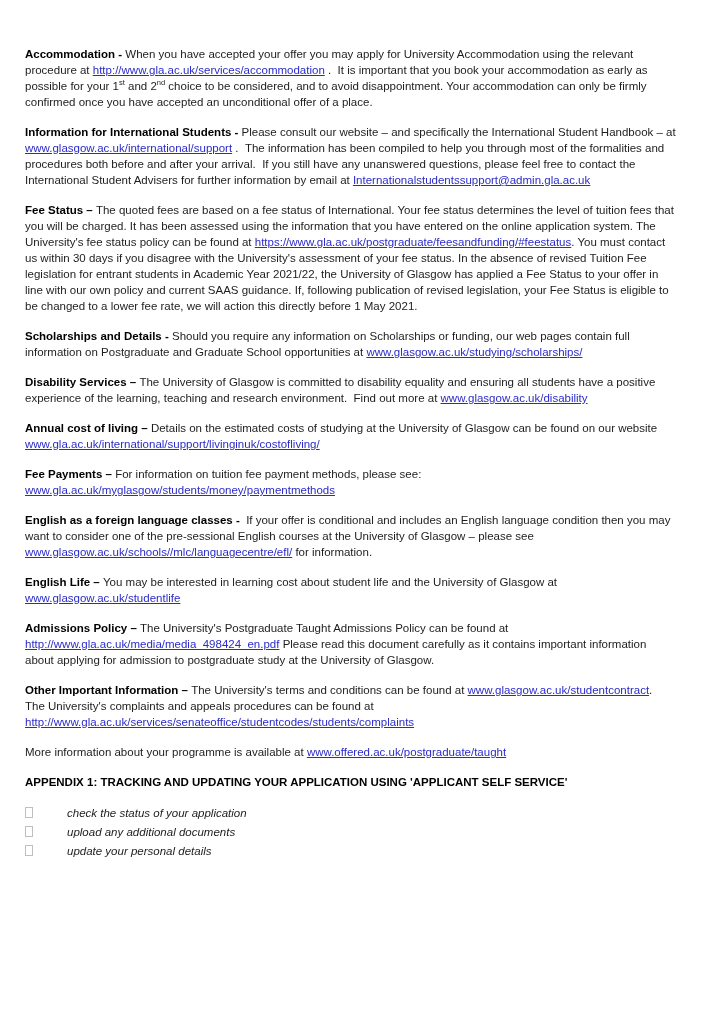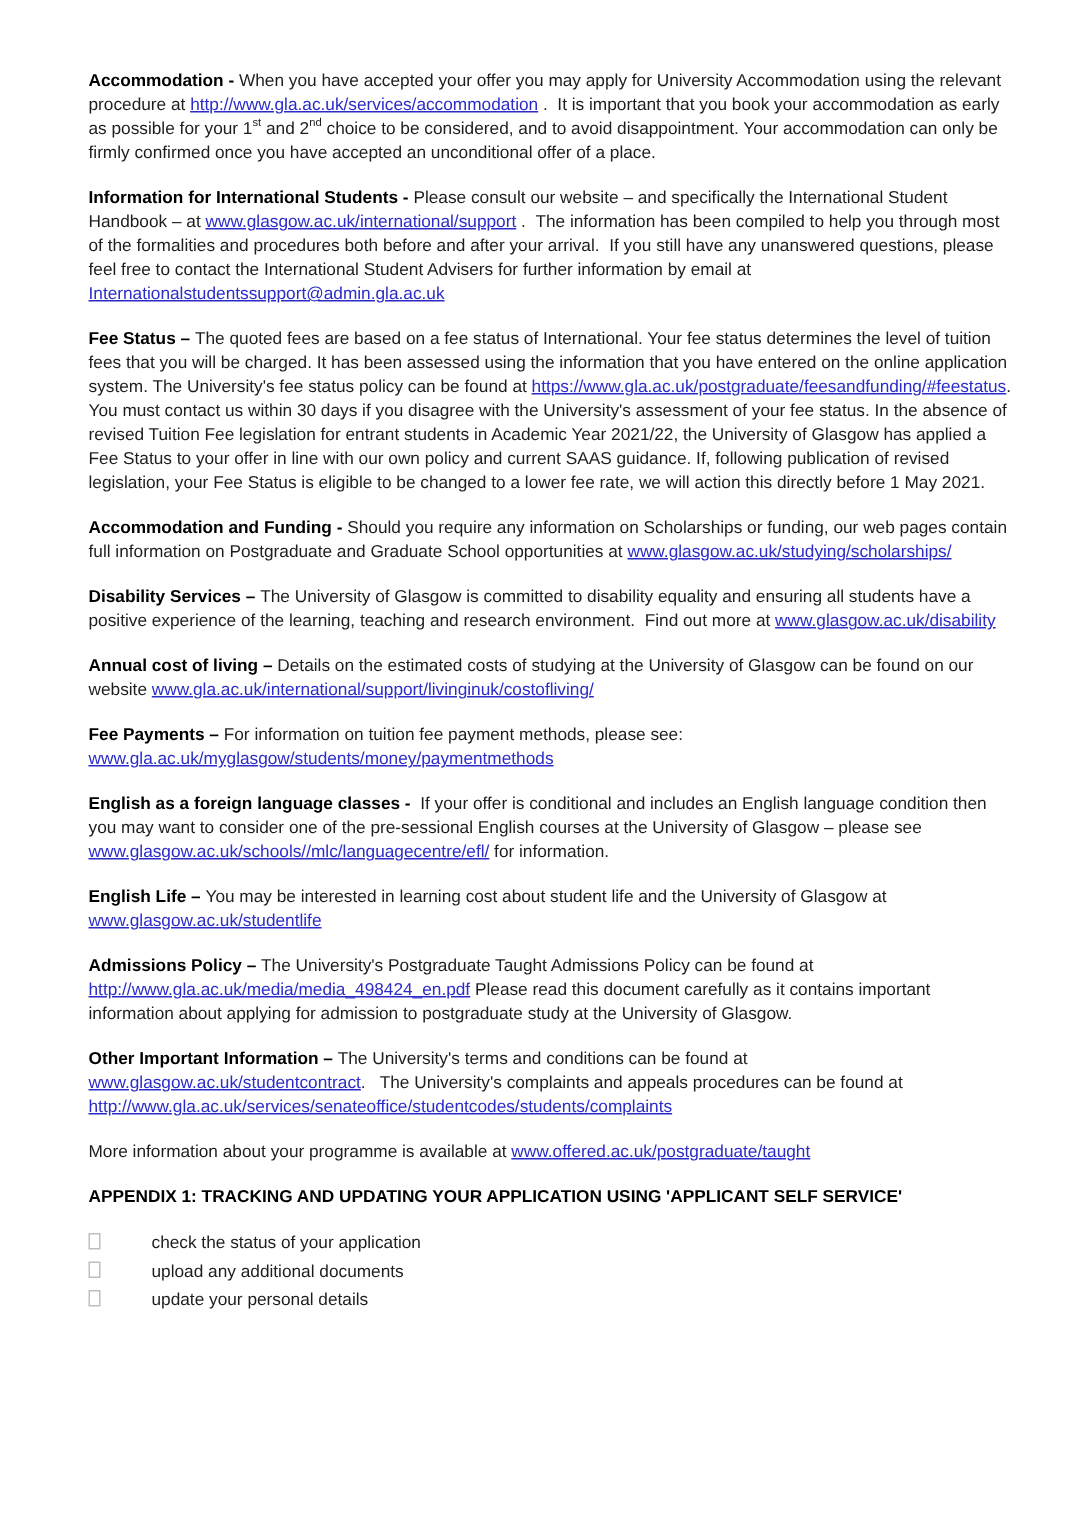--- a/index.html
+++ b/index.html
@@ -1,51 +1,51 @@
 <!DOCTYPE html>
 <html><head>
 <meta charset="utf-8">
 <style>
   html, body { margin:0; padding:0; background:#ffffff; }
   .page {
     position:relative;
     width:725px; height:1024px;
     box-sizing:border-box;
-    padding:46px 47px 0 59px;
+    padding:46px 47px 0 25px;
     background:#ffffff;
     font-family:"Liberation Sans","DejaVu Sans",sans-serif;
     font-size:11.5px;
     line-height:16px;
     color:#1d1d1d;
     overflow:hidden;
   }
   p { margin:0 0 14px 0; }
   p.tight { margin-bottom:0; }
   b { font-weight:700; color:#000; }
   .heading { font-weight:700; color:#000; }
   a.lnk { color:#2b2bc8; text-decoration:underline; cursor:pointer; }
   sup { font-size:7.5px; line-height:0; }
-  .bullet-row { line-height:19px; white-space:nowrap; }
+  .bullet-row { line-height:19px; white-space:nowrap;font-style:italic; }
   .tofu {
     display:inline-block;
     width:6px; height:9px;
     border:1px solid #bfbfbf;
     margin-right:34px;
     vertical-align:-1px;
   }
 </style>
 </head>
 <body>
 
 <div class="page">
   <div id="doc-body">
       <p><b>Accommodation - </b><span>When you have accepted your offer you may apply for University Accommodation using the relevant procedure at </span><a class="lnk" href="#">http://www.gla.ac.uk/services/accommodation</a><span> . &nbsp;It is important that you book your accommodation as early as possible for your 1</span><sup>st</sup><span> and 2</span><sup>nd</sup><span> choice to be considered, and to avoid disappointment. Your accommodation can only be firmly confirmed once you have accepted an unconditional offer of a place.</span></p>
       <p><b>Information for International Students - </b><span>Please consult our website – and specifically the International Student Handbook – at </span><a class="lnk" href="#">www.glasgow.ac.uk/international/support</a><span> . &nbsp;The information has been compiled to help you through most of the formalities and procedures both before and after your arrival. &nbsp;If you still have any unanswered questions, please feel free to contact the International Student Advisers for further information by email at </span><a class="lnk" href="#">Internationalstudentssupport@admin.gla.ac.uk</a></p>
       <p><b>Fee Status – </b><span>The quoted fees are based on a fee status of International. Your fee status determines the level of tuition fees that you will be charged. It has been assessed using the information that you have entered on the online application system. The University's fee status policy can be found at </span><a class="lnk" href="#">https://www.gla.ac.uk/postgraduate/feesandfunding/#feestatus</a><span>. You must contact us within 30 days if you disagree with the University's assessment of your fee status. In the absence of revised Tuition Fee legislation for entrant students in Academic Year 2021/22, the University of Glasgow has applied a Fee Status to your offer in line with our own policy and current SAAS guidance. If, following publication of revised legislation, your Fee Status is eligible to be changed to a lower fee rate, we will action this directly before 1 May 2021.</span></p>
-      <p><b>Accommodation and Funding - </b><span>Should you require any information on Scholarships or funding, our web pages contain full information on Postgraduate and Graduate School opportunities at </span><a class="lnk" href="#">www.glasgow.ac.uk/studying/scholarships/</a></p>
+      <p><b>Scholarships and Details - </b><span>Should you require any information on Scholarships or funding, our web pages contain full information on Postgraduate and Graduate School opportunities at </span><a class="lnk" href="#">www.glasgow.ac.uk/studying/scholarships/</a></p>
       <p><b>Disability Services – </b><span>The University of Glasgow is committed to disability equality and ensuring all students have a positive experience of the learning, teaching and research environment. &nbsp;Find out more at </span><a class="lnk" href="#">www.glasgow.ac.uk/disability</a></p>
       <p><b>Annual cost of living – </b><span>Details on the estimated costs of studying at the University of Glasgow can be found on our website </span><a class="lnk" href="#">www.gla.ac.uk/international/support/livinginuk/costofliving/</a></p>
       <p><b>Fee Payments – </b><span>For information on tuition fee payment methods, please see: </span><a class="lnk" href="#">www.gla.ac.uk/myglasgow/students/money/paymentmethods</a></p>
       <p><b>English as a foreign language classes - </b><span>&nbsp;If your offer is conditional and includes an English language condition then you may want to consider one of the pre-sessional English courses at the University of Glasgow – please see </span><a class="lnk" href="#">www.glasgow.ac.uk/schools//mlc/languagecentre/efl/</a><span> for information.</span></p>
       <p><b>English Life – </b><span>You may be interested in learning cost about student life and the University of Glasgow at </span><a class="lnk" href="#">www.glasgow.ac.uk/studentlife</a></p>
       <p><b>Admissions Policy – </b><span>The University's Postgraduate Taught Admissions Policy can be found at </span><a class="lnk" href="#">http://www.gla.ac.uk/media/media_498424_en.pdf</a><span> Please read this document carefully as it contains important information about applying for admission to postgraduate study at the University of Glasgow.</span></p>
       <p><b>Other Important Information – </b><span>The University's terms and conditions can be found at </span><a class="lnk" href="#">www.glasgow.ac.uk/studentcontract</a><span>. &nbsp; The University's complaints and appeals procedures can be found at </span><a class="lnk" href="#">http://www.gla.ac.uk/services/senateoffice/studentcodes/students/complaints</a></p>
       <p><span>More information about your programme is available at </span><a class="lnk" href="#">www.offered.ac.uk/postgraduate/taught</a></p>
       <p class="heading"><span>APPENDIX 1: TRACKING AND UPDATING YOUR APPLICATION USING 'APPLICANT SELF SERVICE'</span></p>
       <div class="bullet-row"><span class="tofu"></span><span>check the status of your application</span></div>

